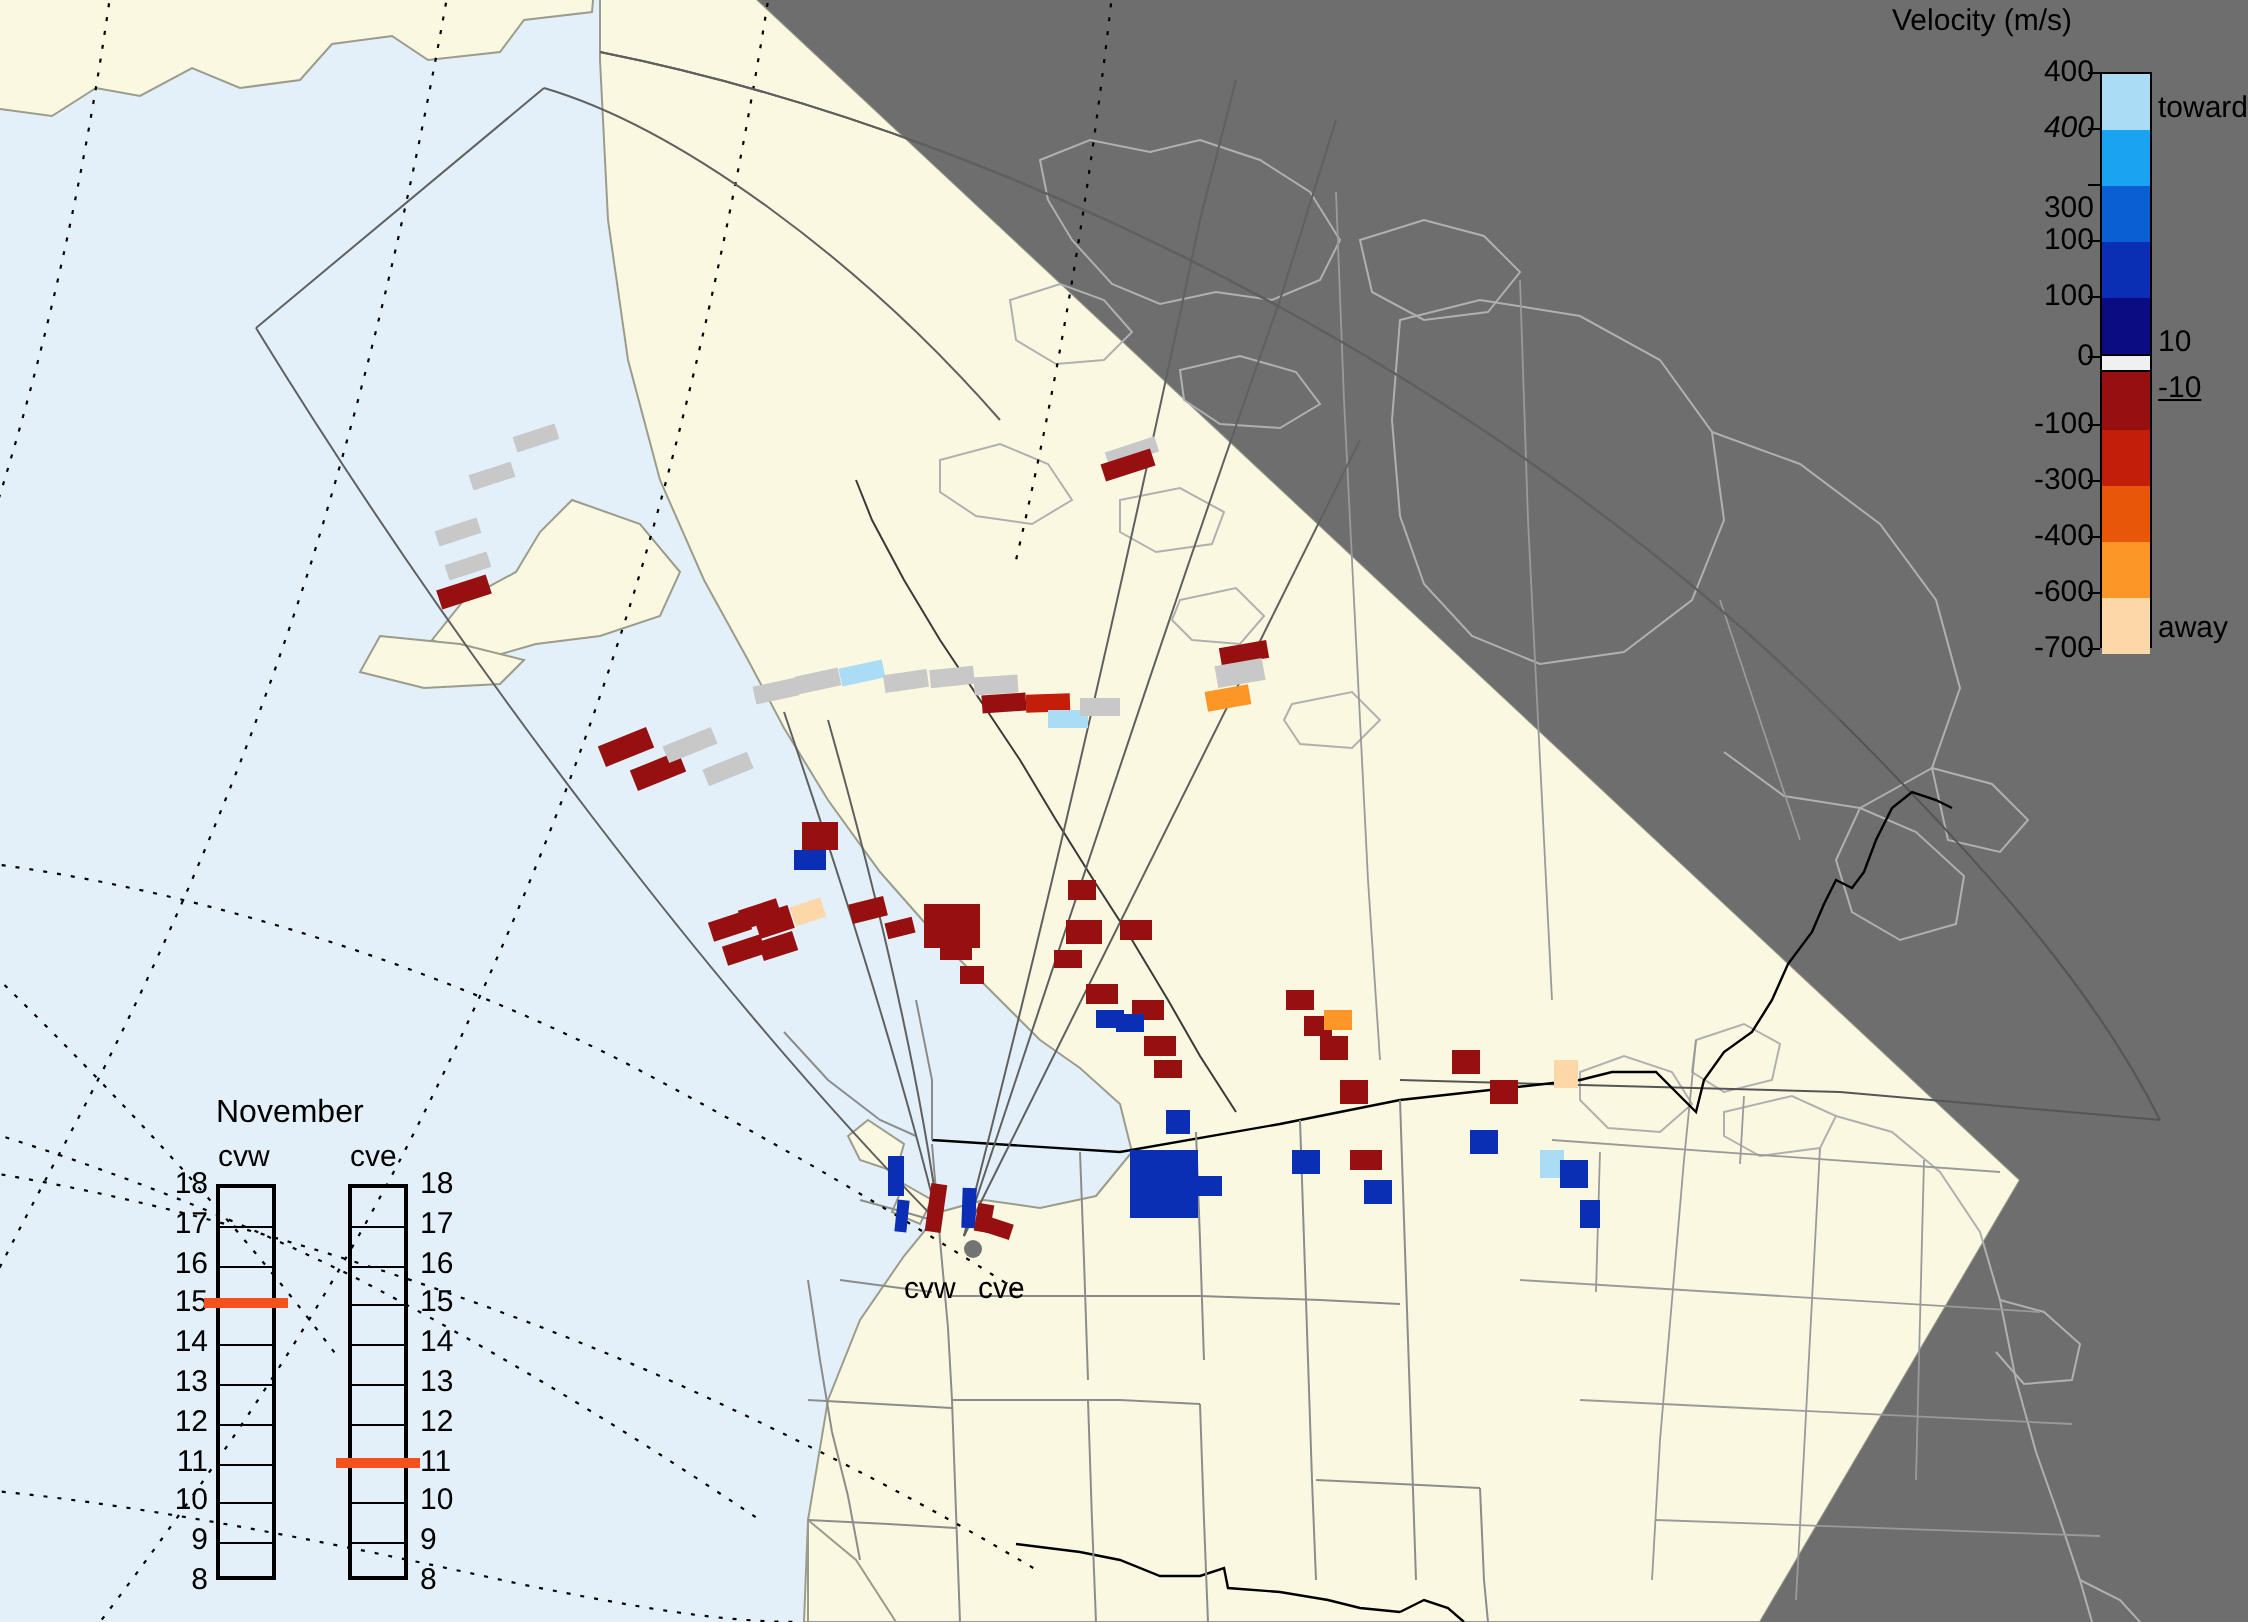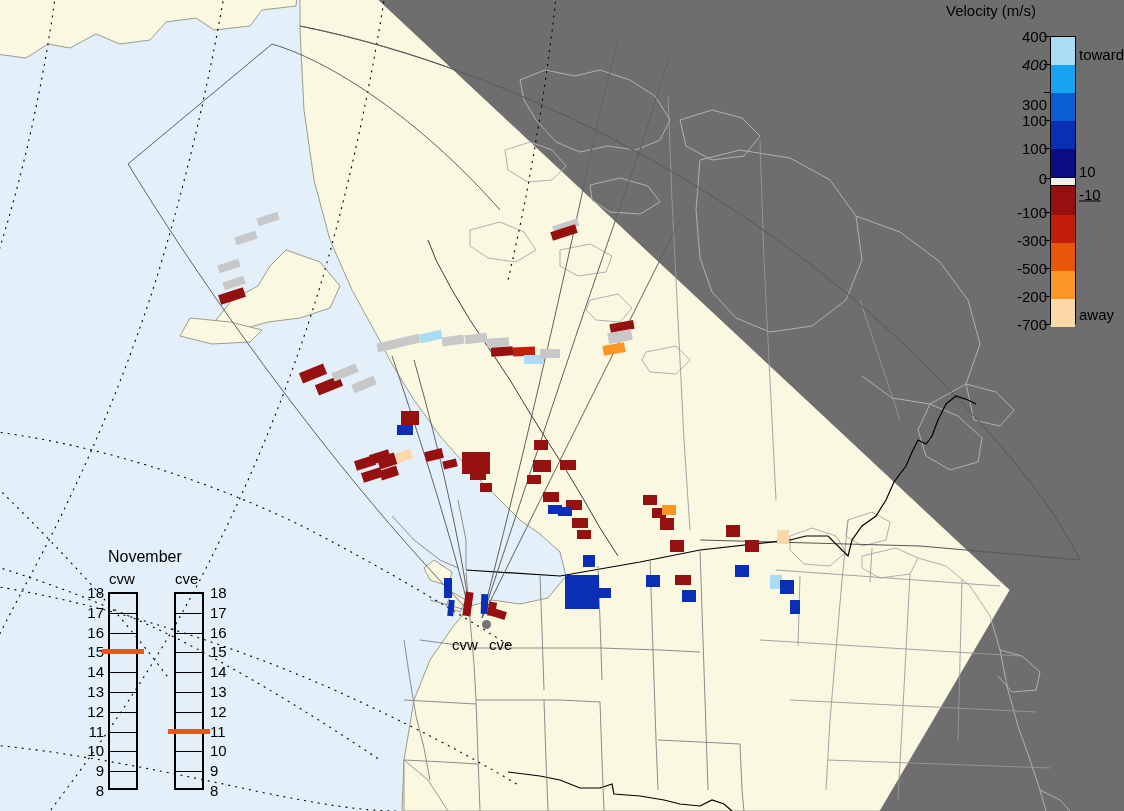--- a/index.html
+++ b/index.html
@@ -317,22 +317,22 @@
     </div>
   <div id="vellabels">
       <span style="top: 36px;">400</span>
       <span style="top: 64.1px; font-style: italic;">400</span>
       <span style="top: 92.2px; margin-top: 12px;">300</span>
       <span style="top: 120.3px;">100</span>
       <span style="top: 148.4px;">100</span>
       <span style="top: 177.5px;">0</span>
       <span style="top: 211.6px;">-100</span>
       <span style="top: 239.7px;">-300</span>
-      <span style="top: 267.8px;">-500</span>
-      <span style="top: 295.9px;">-200</span>
+      <span style="top: 267.8px;">-400</span>
+      <span style="top: 295.9px;">-600</span>
       <span style="top: 324px;">-700</span>
     </div>
   <div id="velside">
       <span style="top: 54px;">toward</span>
       <span style="top: 170.5px;">10</span>
       <span style="top: 193.5px; text-decoration: underline;">-10</span>
       <span style="top: 314px;">away</span>
     </div>
 
   <div id="freqwrap">

